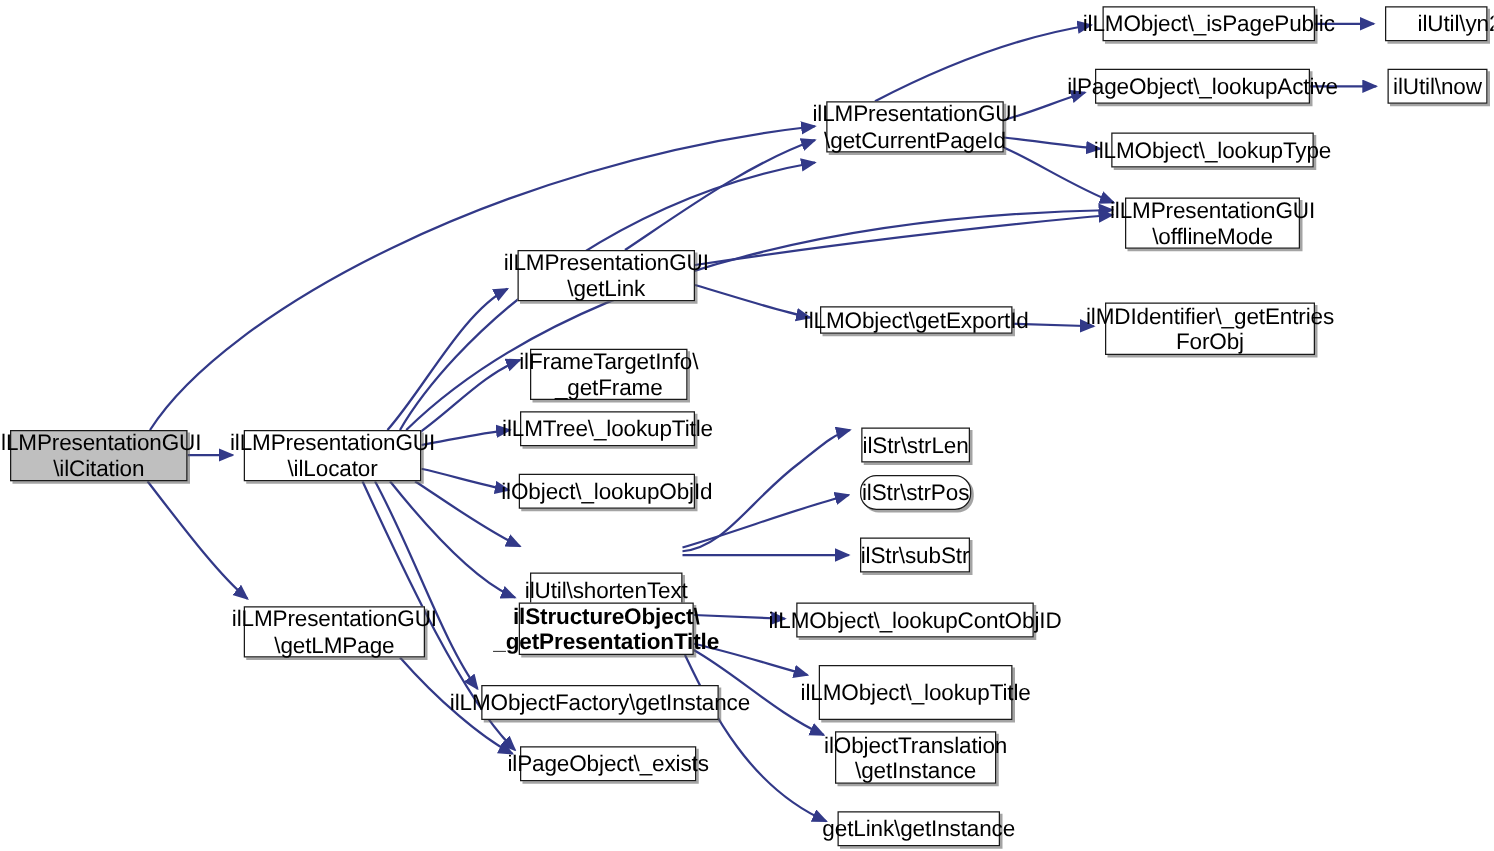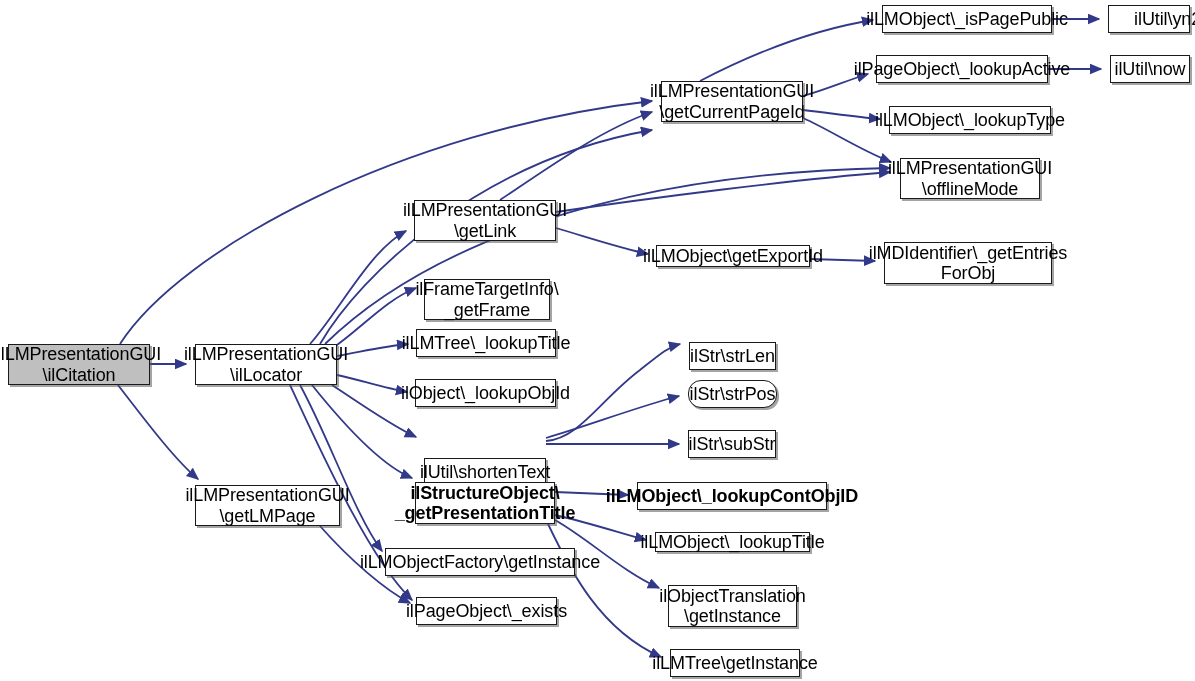--- a/index.html
+++ b/index.html
@@ -112,21 +112,21 @@
       <div class="node" style="left: 884px; top: 242px; width: 168px; height: 42px;">ilMDIdentifier\_getEntries
 ForObj</div>
       <div class="node" style="left: 416px; top: 329px; width: 140px; height: 28px;">ilLMTree\_lookupTitle</div>
       <div class="node" style="left: 415px; top: 379px; width: 141px; height: 28px;">ilObject\_lookupObjId</div>
       <div class="node" style="left: 424px; top: 430px; width: 122px; height: 28px; margin-top: 28px;">ilUtil\shortenText</div>
       <div class="node" style="left: 689px; top: 342px; width: 87px; height: 28px;">ilStr\strLen</div>
       <div class="node" style="left: 688px; top: 380px; width: 89px; height: 28px; border-radius: 13px;">ilStr\strPos</div>
       <div class="node" style="left: 688px; top: 430px; width: 88px; height: 28px;">ilStr\subStr</div>
       <div class="node" style="left: 415px; top: 482px; width: 140px; height: 42px; font-weight: bold;">ilStructureObject\
 _getPresentationTitle</div>
-      <div class="node" style="left: 637px; top: 482px; width: 190px; height: 28px; font-weight: bold;">ilLMObject\_lookupContObjID</div>
-      <div class="node" style="left: 655px; top: 532px; width: 155px; height: 20px;">ilLMObject\_lookupTitle</div>
+      <div class="node" style="left: 637px; top: 482px; width: 190px; height: 28px;">ilLMObject\_lookupContObjID</div>
+      <div class="node" style="left: 655px; top: 532px; width: 155px; height: 44px;">ilLMObject\_lookupTitle</div>
       <div class="node" style="left: 668px; top: 585px; width: 129px; height: 42px;">ilObjectTranslation
 \getInstance</div>
-      <div class="node" style="left: 670px; top: 649px; width: 130px; height: 28px;">ilLMTree\getInstance</div>
+      <div class="node" style="left: 670px; top: 649px; width: 130px; height: 28px;">getLink\getInstance</div>
       <div class="node" style="left: 385px; top: 548px; width: 190px; height: 28px; text-align: right;">ilLMObjectFactory\getInstance</div>
       <div class="node" style="left: 416px; top: 597px; width: 141px; height: 28px;">ilPageObject\_exists</div>
     </div>
 </div>
 
 </body></html>

